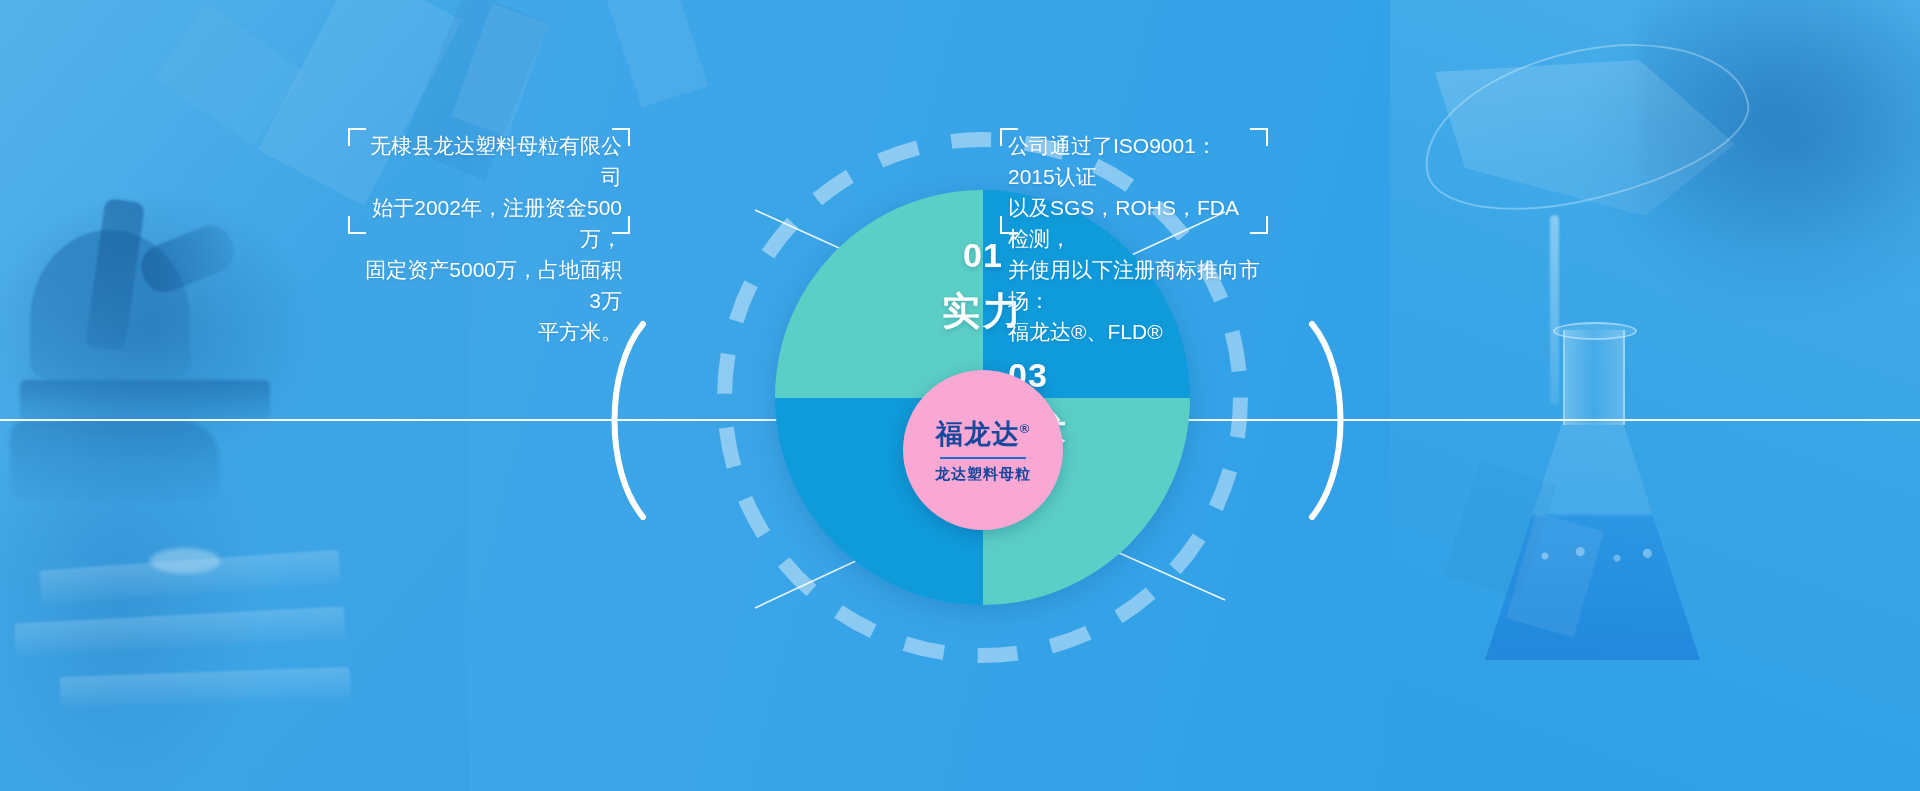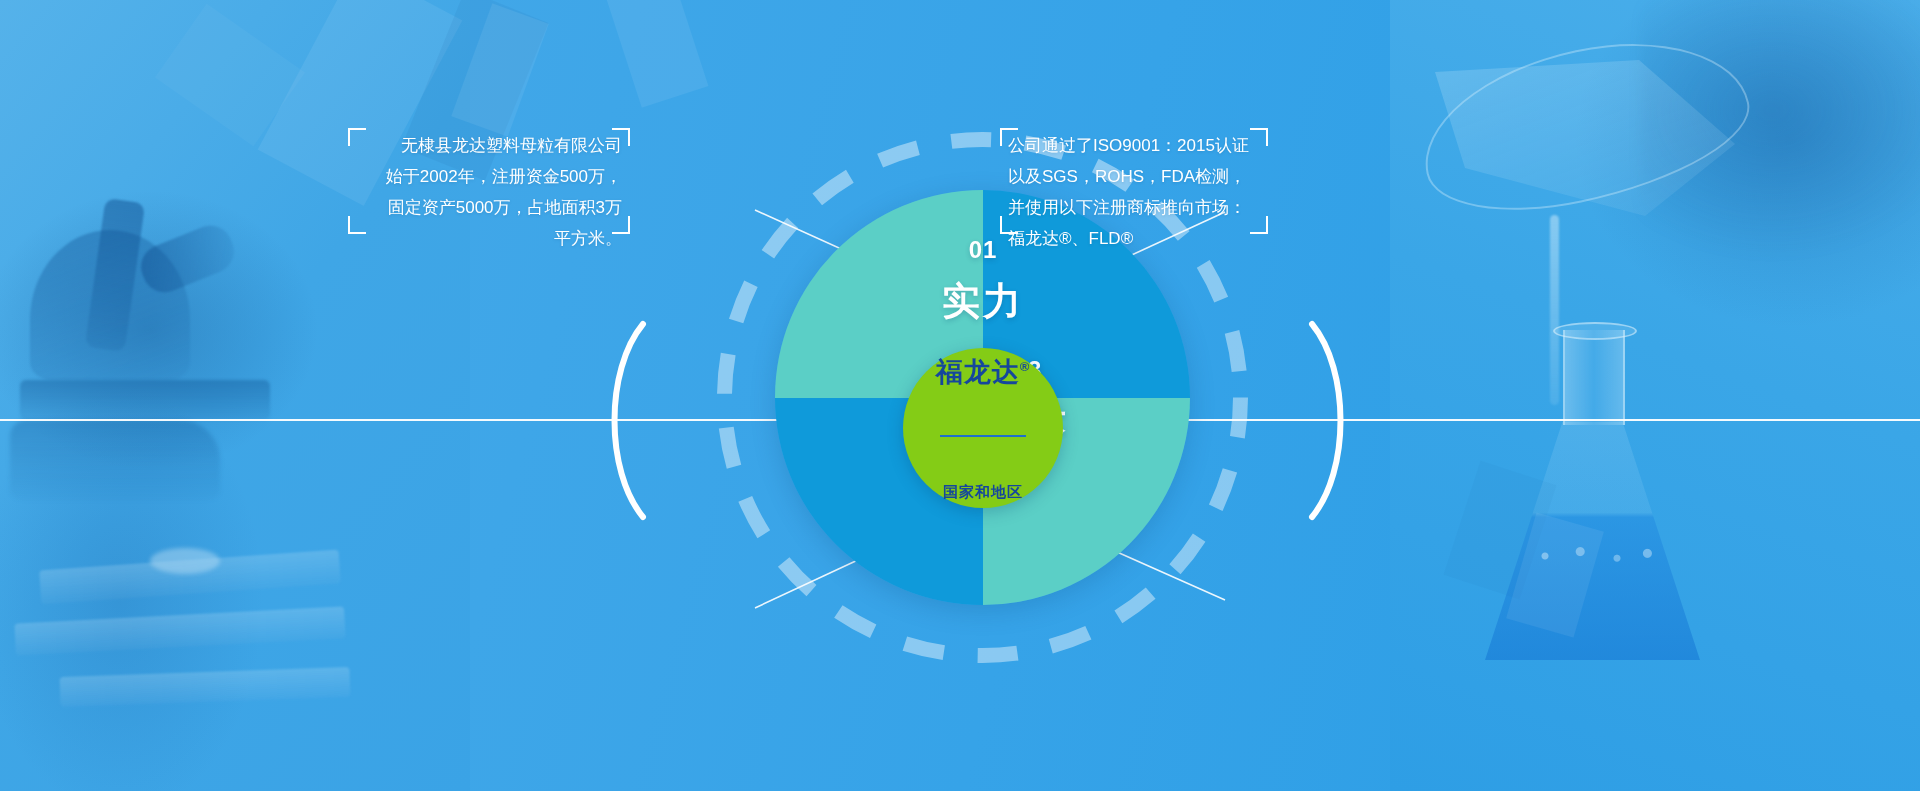--- a/index.html
+++ b/index.html
@@ -148,39 +148,39 @@
   .quad{ position:absolute; width:50%; height:50%; }
   .q1{ left:50%; top:0; }
   .q2{ left:0; top:0; }
   .q3{ left:50%; top:50%; }
   .q4{ left:0; top:50%; }
   .qlabel{
     position:absolute; text-align:center; color:#ffffff; line-height:1;
     text-shadow:0 2px 5px rgba(8,55,100,.22);
     white-space:nowrap;
   }
-  .qnum{ font-size:24px; font-weight:700; letter-spacing:1px; }
+  .qnum{ font-size:34px; font-weight:700; letter-spacing:1px; }
   .qtxt{ font-size:38px; font-weight:700; letter-spacing:3px; margin-top:20px; }
   .hub{
-    position:absolute; left:903px; top:348px; width:160px; height:160px;
-    background:#84cc16; border-radius:50%;
+    position:absolute; left:903px; top:370px; width:160px; height:160px;
+    background:#f9a8d4; border-radius:50%;
     box-shadow:0 4px 16px rgba(8,58,105,.26);
-    display:flex; flex-direction:column; align-items:center; justify-content:center;gap:40px;
+    display:flex; flex-direction:column; align-items:center; justify-content:center;
   }
   .hub-main{
     font-size:27px; font-weight:700; color:#15479c; letter-spacing:1px;
     position:relative; white-space:nowrap;
   }
   .hub-r{ font-size:13px; vertical-align:super; color:#15479c; }
   .hub-rule{ width:86px; height:2px; background:#1c6fd0; margin:5px 0 6px; }
   .hub-sub{ font-size:15px; font-weight:700; color:#15479c; letter-spacing:1px; white-space:nowrap; }
   
   .callout{ position:absolute; color:#ffffff; }
   .callout .ctext{
-    font-size:17px; line-height:31px; color:#ffffff; white-space:pre-line;
+    font-size:21px; line-height:31px; color:#ffffff; white-space:pre-line;
     text-shadow:0 1px 3px rgba(10,60,110,.18);
   }
   .corner{ position:absolute; width:18px; height:18px; border:2px solid #ffffff; }
   .c-tl{ border-right:none; border-bottom:none; }
   .c-tr{ border-left:none; border-bottom:none; }
   .c-bl{ border-right:none; border-top:none; }
   .c-br{ border-left:none; border-top:none; }
   .co-tl{ left:0; top:0; }
   .co-tr{ right:0; top:0; }
   .co-bl{ left:0; bottom:0; }
@@ -268,21 +268,21 @@
   <div class="qlabel" style="left:960px;top:358px;width:136px;">
     <div class="qnum">03</div>
     <div class="qtxt">技术</div>
   </div>
 
   <div class="hub">
     <div class="hub-main">
       <span>福龙达</span><span class="hub-r">®</span>
     </div>
     <div class="hub-rule"></div>
-    <div class="hub-sub">国家和地区</div>
+    <div class="hub-sub">龙达塑料母粒</div>
   </div>
 
   <div class="callout align-right" style="left:348px;top:128px;width:282px;height:106px;">
     <span class="corner c-tl co-tl"></span>
     <span class="corner c-tr co-tr"></span>
     <span class="corner c-bl co-bl"></span>
     <span class="corner c-br co-br"></span>
     <div class="ctext" style="padding:2px 8px;">无棣县龙达塑料母粒有限公司
 始于2002年，注册资金500万，
 固定资产5000万，占地面积3万

